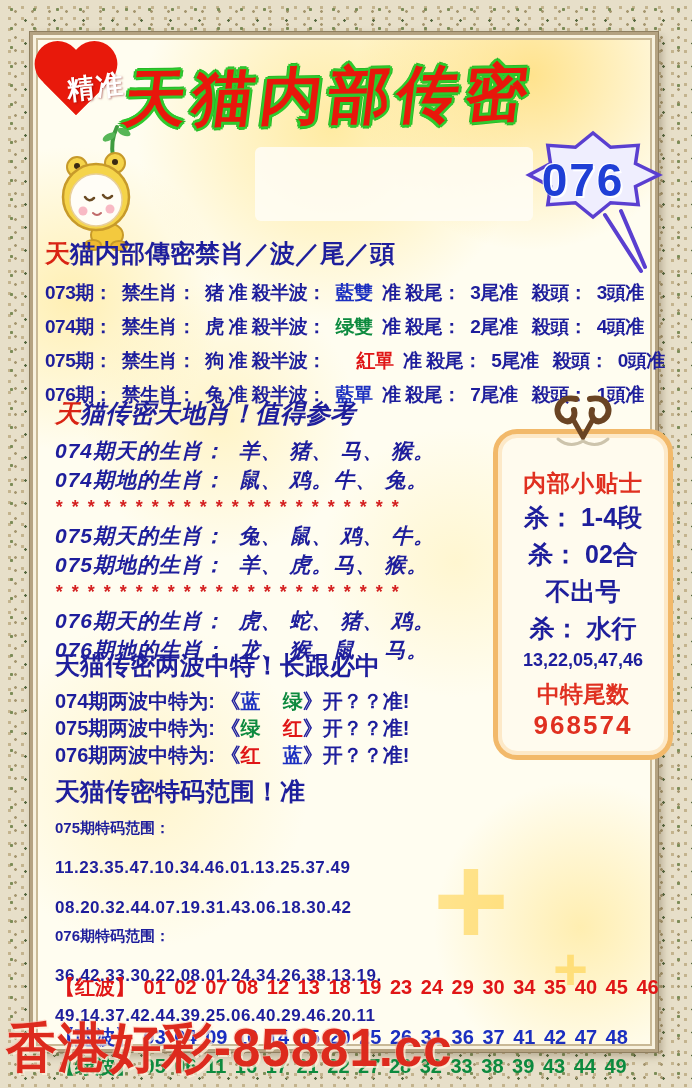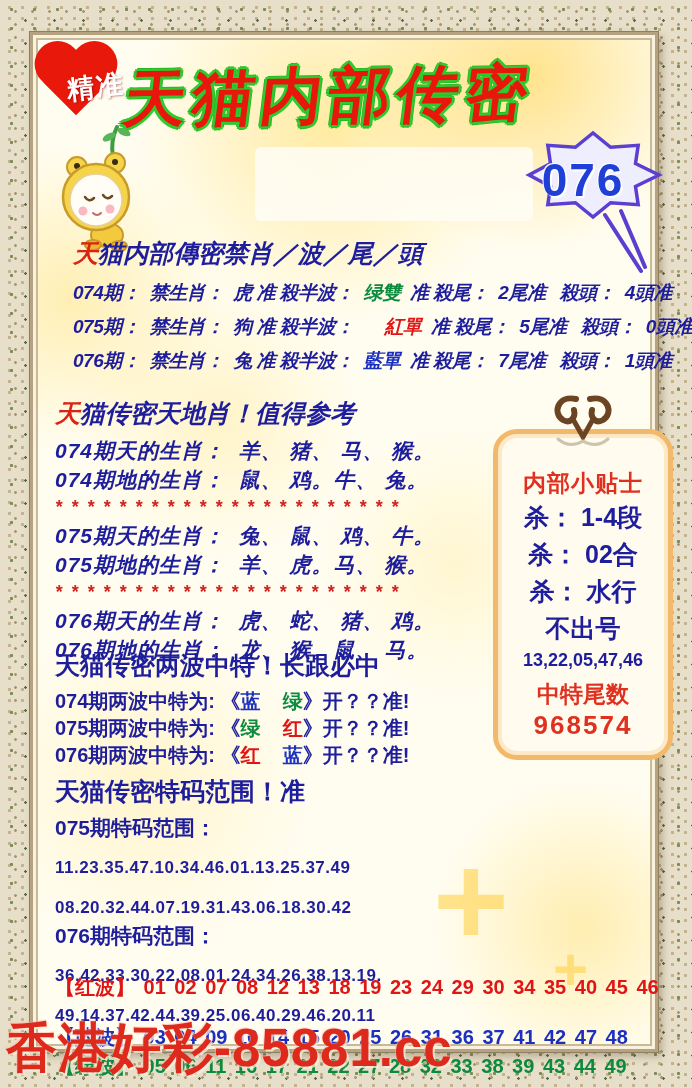--- a/index.html
+++ b/index.html
@@ -56,21 +56,21 @@
   }
   
   .sec{position:absolute;}
   .sec-h{font-size:25px;font-weight:bold;color:#1e1e9c;margin-bottom:6px;letter-spacing:0px;}
   .sec-h .red1{color:#d92414;}
   .t{font-weight:bold;color:#1e1e9c;}
   .s1row{font-size:19px;line-height:34px;letter-spacing:-0.5px;}
   .s2row{font-size:21px;line-height:29px;letter-spacing:1px;}
   .sep{color:#d42020;font-size:18px;line-height:27px;font-weight:bold;letter-spacing:2px;}
   .s3row{font-size:20px;line-height:27px;}
-  .s4label{font-size:21px;line-height:28px;}
+  .s4label{font-size:15px;line-height:28px;}
   .s4nums{font-size:17px;line-height:28px;letter-spacing:0.5px;margin-top:12px;}
   .wrow{font-size:20px;line-height:29px;font-weight:bold;word-spacing:3px;}
   
   .tips{position:absolute;left:460px;top:354px;width:180px;text-align:center;}
   .tips-box{
     margin-top:-26px;padding:34px 6px 14px 6px;border:5px solid #f2b96a;border-radius:24px;
     background:#fffbee;box-shadow:inset 0 0 0 4px #fde9c8;
   }
   .tips-title{color:#e03020;font-size:23px;font-weight:bold;letter-spacing:1px;}
   .tips-line{color:#1e1e9c;font-size:25px;font-weight:bold;line-height:37px;}
@@ -123,22 +123,23 @@
 
   <div class="badge-wrap">
     <svg width="140" height="165" viewBox="0 0 140 165" style="overflow:visible">
       <polygon points="134,44 110.5,55.5 113.2,73.7 85.6,71.7 68,86 50.4,71.7 22.8,73.7 25.5,55.5 4,44 25.5,32.5 22.8,14.3 50.4,16.3 68,2 85.6,16.3 113.2,14.3 110.5,32.5" fill="#efeefe" stroke="#5a3fd0" stroke-width="3.5" stroke-linejoin="miter"></polygon>
       <path d="M80,84 L116,140" stroke="#5a3fd0" stroke-width="4" stroke-linecap="round"></path>
       <path d="M96,80 L120,136" stroke="#5a3fd0" stroke-width="4" stroke-linecap="round"></path>
     </svg>
     <div class="badge-num">076</div>
   </div>
 
-  <div class="sec" style="left:40px;top:202px;width:596px;font-style:italic;">
+  <div class="sec" style="left:12px;top:202px;width:596px;">
     <div class="sec-h"><span class="red1">天</span><span>猫内部傳密禁肖／波／尾／頭</span></div>
+    <div class="t s1row pre"><span>073期：  禁生肖：  猪 准 殺半波：  </span><span style="color: rgb(27, 47, 192);">藍雙</span><span>  准 殺尾：  3尾准   殺頭：  3頭准</span></div>
     <div class="t s1row pre"><span>074期：  禁生肖：  虎 准 殺半波：  </span><span style="color: rgb(12, 138, 62);">绿雙</span><span>  准 殺尾：  2尾准   殺頭：  4頭准</span></div>
     <div class="t s1row pre"><span>075期：  禁生肖：  狗 准 殺半波：  </span><span style="color: rgb(224, 22, 22); margin-left: 21px;">紅單</span><span>  准 殺尾：  5尾准   殺頭：  0頭准</span></div>
     <div class="t s1row pre"><span>076期：  禁生肖：  兔 准 殺半波：  </span><span style="color: rgb(27, 47, 192);">藍單</span><span>  准 殺尾：  7尾准   殺頭：  1頭准</span></div>
   </div>
 
   <div class="sec" style="left:22px;top:362px;width:438px;font-style:italic;">
     <div class="sec-h"><span class="red1">天</span><span>猫传密天地肖！值得参考</span></div>
     <div class="t s2row pre">074期天的生肖：  羊、 猪、 马、 猴。</div>
     <div class="t s2row pre">074期地的生肖：  鼠、 鸡。牛、 兔。</div>
     <div class="sep">* * * * * * * * * * * * * * * * * * * * * *</div>
@@ -155,22 +156,22 @@
         <path d="M48,10 C30,6 24,24 35,31 C42,35 48,29 46,21" stroke="#6a4423" stroke-width="6" fill="none" stroke-linecap="round"></path>
         <path d="M62,10 C80,6 86,24 75,31 C68,35 62,29 64,21" stroke="#6a4423" stroke-width="6" fill="none" stroke-linecap="round"></path>
         <path d="M46,32 L55,48 L64,32" stroke="#6a4423" stroke-width="5" fill="none" stroke-linecap="round"></path>
         <path d="M30,50 q12,10 25,2 q13,8 25,-2" stroke="#cdc4ac" stroke-width="3" fill="none" stroke-linecap="round"></path>
       </svg>
     </div>
     <div class="tips-box">
       <div class="tips-title">内部小贴士</div>
       <div class="tips-line">杀： 1-4段</div>
       <div class="tips-line">杀： 02合</div>
+      <div class="tips-line">不出号</div>
       <div class="tips-line">杀： 水行</div>
-      <div class="tips-line">不出号</div>
       <div class="tips-nums">13,22,05,47,46</div>
       <div class="tips-tail-label">中特尾数</div>
       <div class="tips-tail-value">968574</div>
     </div>
   </div>
 
   <div class="sec" style="left:22px;top:614px;width:438px;">
     <div class="sec-h">天猫传密两波中特！长跟必中</div>
     <div class="t s3row pre"><span>074期两波中特为: 《</span><span style="color: rgb(27, 47, 192);">蓝</span><span>    </span><span style="color: rgb(12, 138, 62);">绿</span><span>》开？？准!</span></div>
     <div class="t s3row pre"><span>075期两波中特为: 《</span><span style="color: rgb(12, 138, 62);">绿</span><span>    </span><span style="color: rgb(224, 22, 22);">红</span><span>》开？？准!</span></div>

